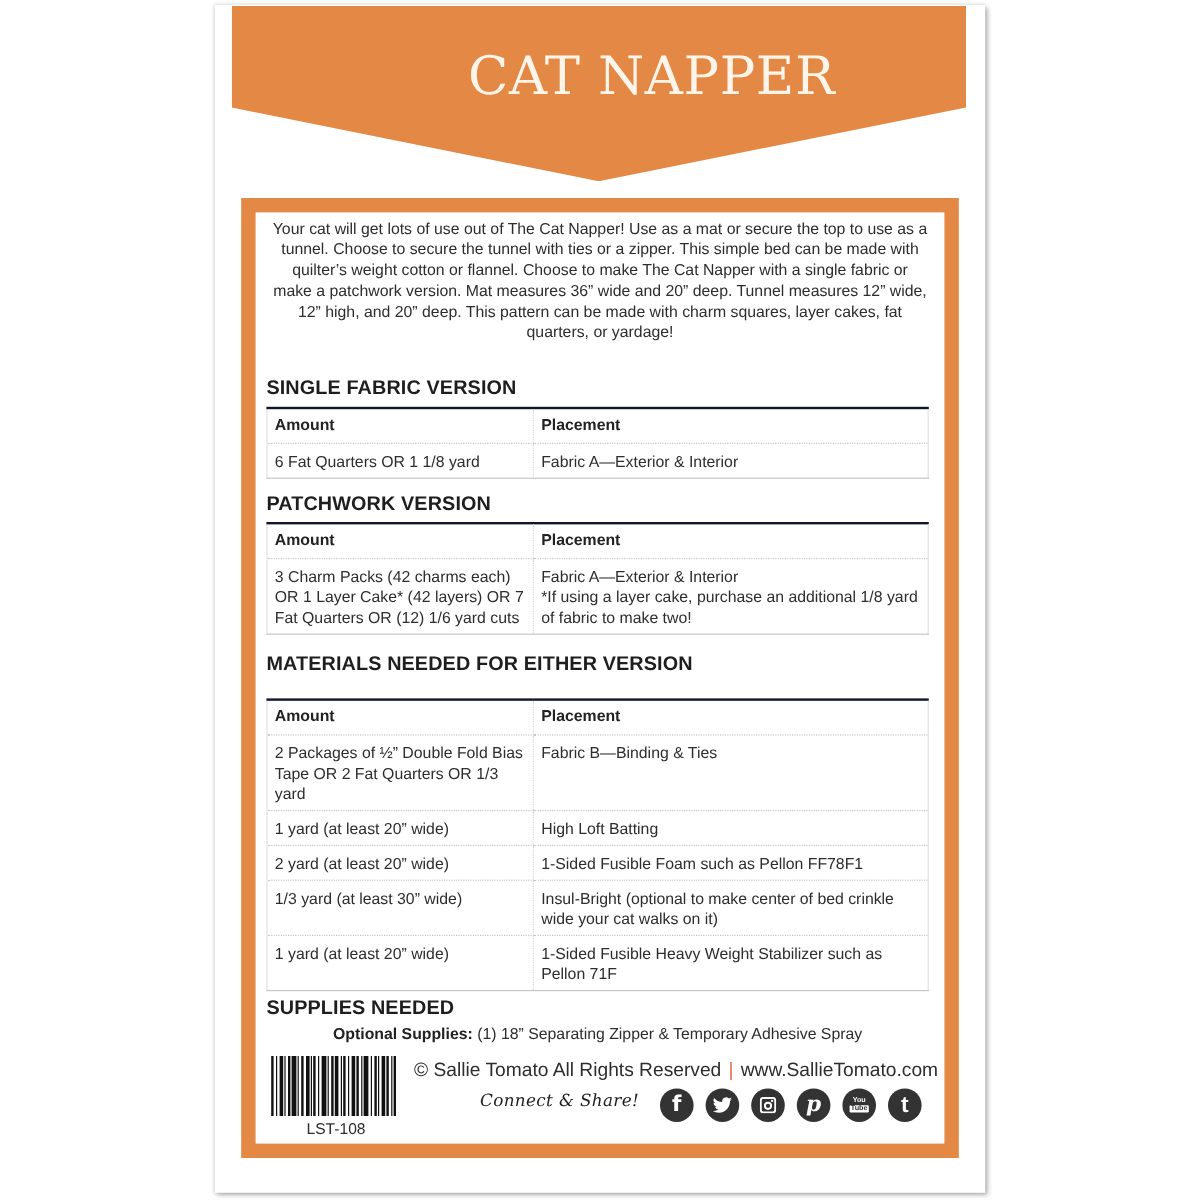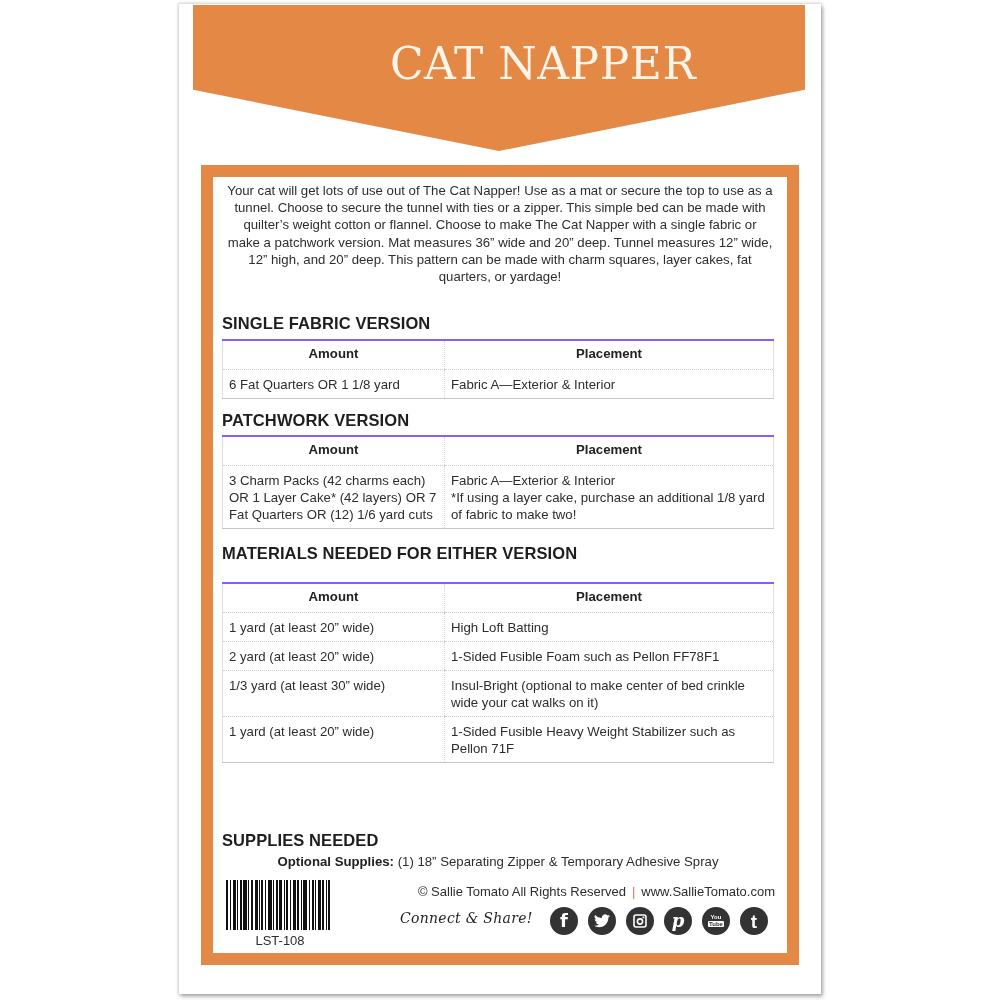--- a/index.html
+++ b/index.html
@@ -36,21 +36,21 @@
   }
   .section-title {
     position: absolute; left: 222px; width: 552px; 
     font-size: 16.5px; font-weight: bold; color: #1e1e1e; margin: 0; letter-spacing: 0.1px;
   }
   table.spec {
     position: absolute; left: 222px; width: 552px; border-collapse: collapse;
     font-size: 13.2px; color: #2d2d2d;
   }
   table.spec thead th {
-    border-top: 2px solid #8b5cf6; text-align: center; font-weight: bold; color: #222;
+    border-top: 2px solid #0f172a; text-align: left; font-weight: bold; color: #222;
     padding: 4px 6px 5px 6px; height: 19px;
   }
   table.spec td, table.spec th {
     border-bottom: 1px dotted #c9c9c9; border-left: 1px dotted #d6d6d6; vertical-align: top;
     line-height: 17px;
   }
   table.spec td { padding: 6px 6px 5px 6px; }
   table.spec tr td:first-child, table.spec tr th:first-child { border-left: 1px solid #e2e2e2; }
   table.spec tr td:last-child, table.spec tr th:last-child { border-right: 1px solid #e2e2e2; }
   table.spec tbody tr:last-child td { border-bottom: 1.5px solid #c6c6c6; }
@@ -64,21 +64,21 @@
     position: absolute; left: 226px; top: 880px; width: 108px; height: 50px;
     display: flex; align-items: stretch;
   }
   .barcode span { display: block; height: 100%; background: #111; }
   .sku {
     position: absolute; left: 226px; top: 933px; width: 108px; text-align: center;
     font-size: 13px; color: #2d2d2d;
   }
   .copyright {
     position: absolute; left: 345px; top: 884px; width: 430px; text-align: right;
-    font-size: 13px; color: #2d2d2d; white-space: nowrap;
+    font-size: 16px; color: #2d2d2d; white-space: nowrap;
   }
   .copyright .sep { color: #d9734a; margin: 0 6px; }
   .connect {
     position: absolute; left: 400px; top: 910px; font-family: "DejaVu Serif", serif;
     font-style: italic; font-size: 14px; color: #1f1f1f; letter-spacing: 0.3px;
   }
   .socials { position: absolute; left: 550px; top: 907px; display: flex; gap: 10px; }
   .soc {
     width: 28px; height: 28px; border-radius: 50%; background: #333;
     color: #fff; display: flex; align-items: center; justify-content: center;
@@ -134,20 +134,24 @@
 <h2 class="section-title" style="top:544px;">MATERIALS NEEDED FOR EITHER VERSION</h2>
 <table class="spec" style="top:582px;">
   <thead>
     <tr>
       <th class="col-a">Amount</th>
       <th>Placement</th>
     </tr>
   </thead>
   <tbody>
     <tr>
+      <td>2 Packages of ½” Double Fold Bias Tape OR 2 Fat Quarters OR 1/3 yard</td>
+      <td>Fabric B—Binding &amp; Ties</td>
+    </tr>
+    <tr>
       <td>1 yard (at least 20” wide)</td>
       <td>High Loft Batting</td>
     </tr>
     <tr>
       <td>2 yard (at least 20” wide)</td>
       <td>1-Sided Fusible Foam such as Pellon FF78F1</td>
     </tr>
     <tr>
       <td>1/3 yard (at least 30” wide)</td>
       <td>Insul-Bright (optional to make center of bed crinkle wide your cat walks on it)</td>

